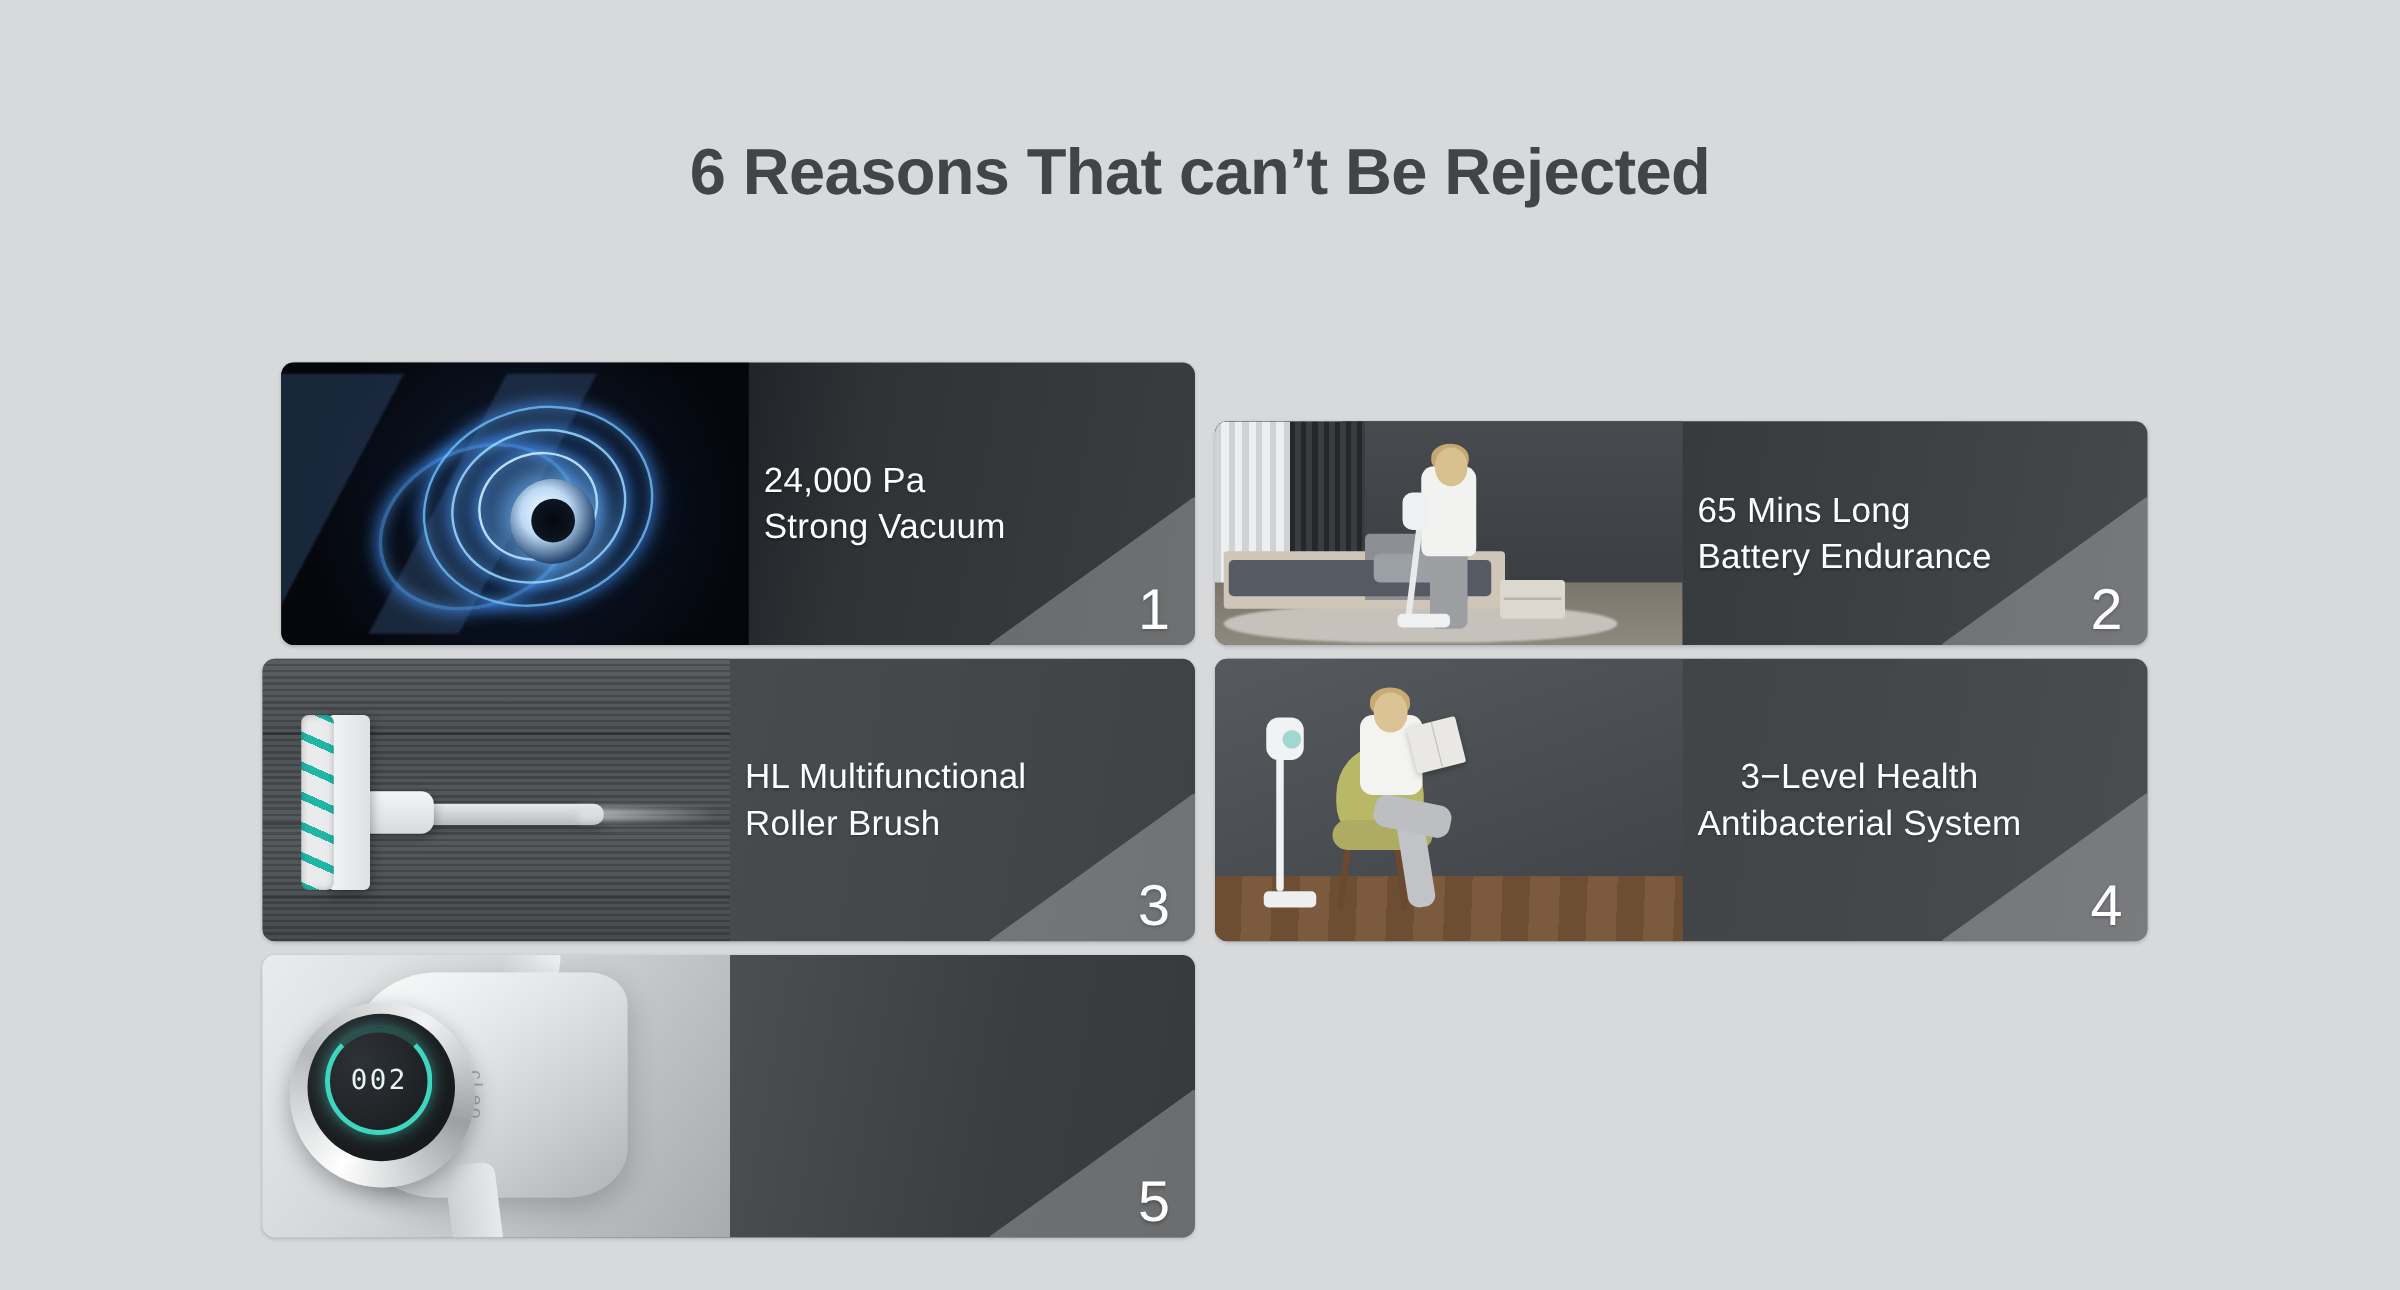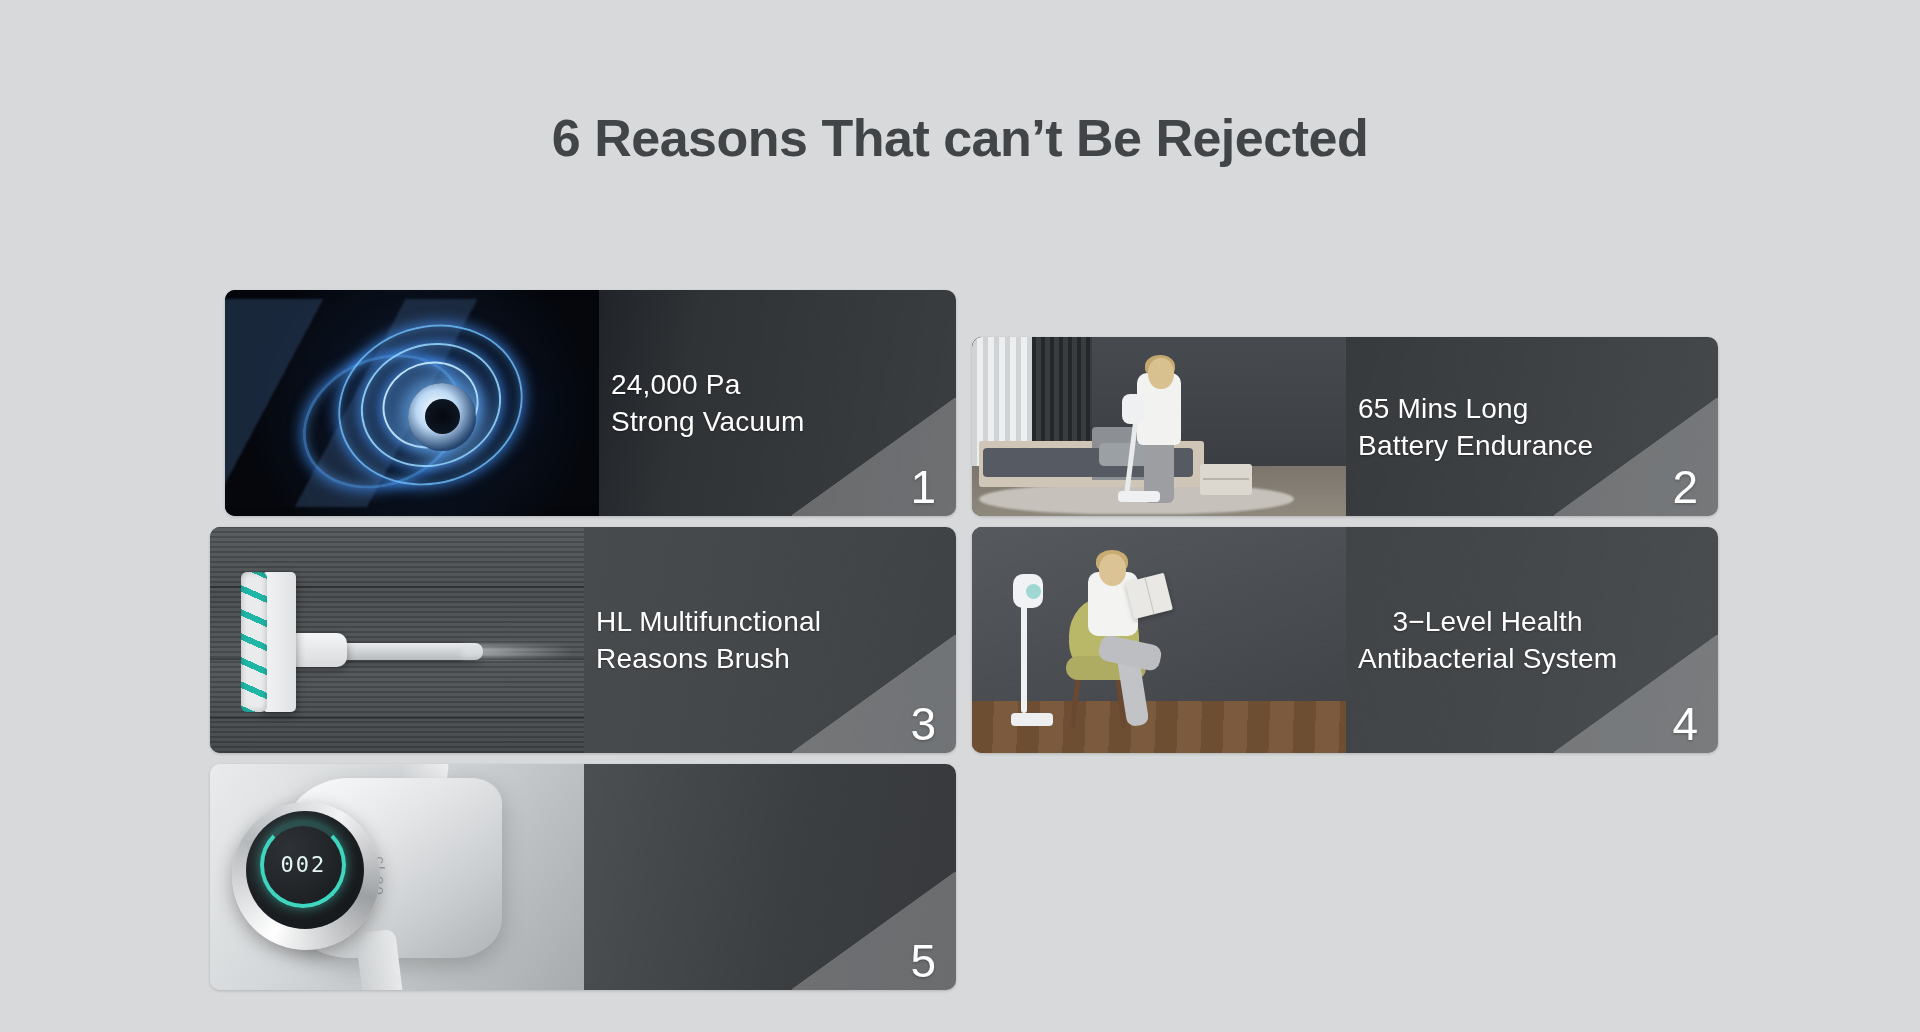--- a/index.html
+++ b/index.html
@@ -393,21 +393,21 @@
         <div class="c3-plank" style="top:26%"></div>
         <div class="c3-plank" style="top:58%"></div>
         <div class="c3-plank" style="top:84%"></div>
         <div class="c3-tube"></div>
         <div class="c3-neck"></div>
         <div class="c3-brushbody"></div>
         <div class="c3-roller"></div>
       </div>
       <div class="card-panel"></div>
       <div class="card-label">HL Multifunctional
-Reasons Brush</div>
+Roller Brush</div>
       <div class="card-corner"></div>
       <div class="card-number">3</div>
     </div>
 
     <div class="reason-card card-4">
       <div class="card-photo c4-photo">
         <div class="c4-wall"></div>
         <div class="c4-floor"></div>
         <div class="c4-vac-stick"></div>
         <div class="c4-vac-head"></div>

